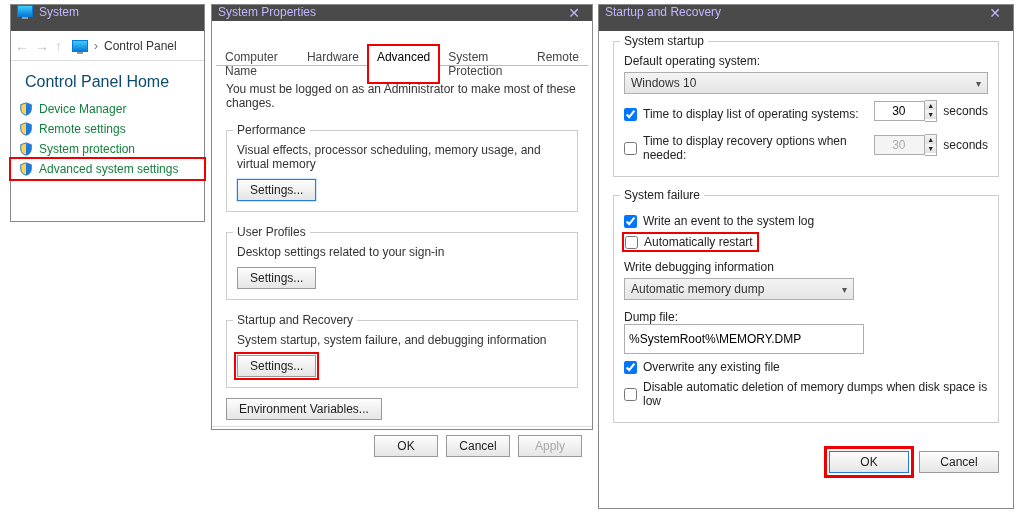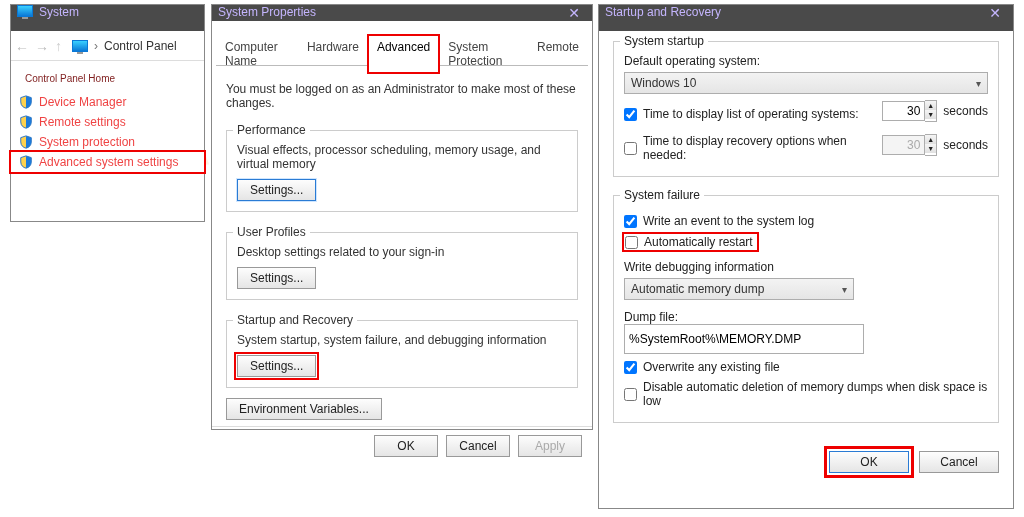--- a/index.html
+++ b/index.html
@@ -47,25 +47,25 @@
   .nav-arrow { font-size: 14px; color:#bbb; }
   .monitor-icon {
     width: 16px; height: 12px;
     background: linear-gradient(#3ad0ff,#0a78d6);
     border: 1px solid #0a78d6;
     position: relative;
   }
   .monitor-icon::after{
     content:""; position:absolute; left:4px; bottom:-3px; width:6px; height:2px; background:#999;
   }
-  .cp-home { color:#7f1d1d; padding: 12px 4px 8px 14px; font-size:10px; }
+  .cp-home { color:#0c4a6e; padding: 12px 4px 8px 14px; font-size:16px; }
   .shield-item {
     display:flex; align-items:center; gap:6px;
     padding: 3px 4px 3px 8px;
-    color:#ef4444;
+    color:#15803d;
     font-size:12px;
   }
   .shield-item.red-box { outline: 2px solid #e00; outline-offset: 0px; }
   .shield-icon { width:14px; height:14px; }
   
   #w2 { left: 211px; top: 4px; width: 382px; height: 426px; background:#fff;}
   .tabs-row {
     display:flex;
     border-bottom:1px solid #bbb;
     margin: 6px 4px 0 4px;
@@ -73,21 +73,21 @@
     position: relative;
   }
   .tab {
     padding: 4px 8px 5px 8px;
     border:1px solid transparent;
     border-bottom:none;
     color:#444;
     background: transparent;
     margin-right: 0px;
     position: relative;
-    top: 8px;
+    top: 18px;
   }
   .tab.active {
     border:1px solid #bbb;
     border-bottom: 1px solid #fff;
     background:#fff;
     color:#000;
   }
   .tab.red-box { outline: 2px solid #e00; outline-offset: -1px; }
   .sp-body { padding: 10px 14px 0 14px; font-size:12px; color:#333;}
   .groupbox {
@@ -139,21 +139,21 @@
     padding: 0 6px;
     width: 100%;
     color:#333;
   }
   .dropdown.small { width: 230px; }
   .chev { font-size:10px; color:#555; }
   .num-input {
     display:flex; align-items:center;
   }
   .num-input input{
-    width:43px; height:20px; border:1px solid #adadad; text-align:right; padding-right:4px;
+    width:51px; height:20px; border:1px solid #adadad; text-align:center; padding-right:4px;
     font-family:inherit; font-size:12px;
   }
   .num-input input:disabled { color:#aaa; background:#f4f4f4;}
   .spin {
     display:flex; flex-direction:column; border:1px solid #adadad; border-left:none; height:22px;
   }
   .spin div{ font-size:7px; line-height:9px; padding:0 2px; background:linear-gradient(#f5f5f5,#e0e0e0);}
   .checkbox { display:flex; align-items:center; gap:6px; margin-top:6px; }
   .checkbox input{ width:13px; height:13px; margin:0;}
   .checkbox.red-box { outline: 2px solid #e00; outline-offset: 0px; width: fit-content; padding:1px 4px 1px 1px;}

